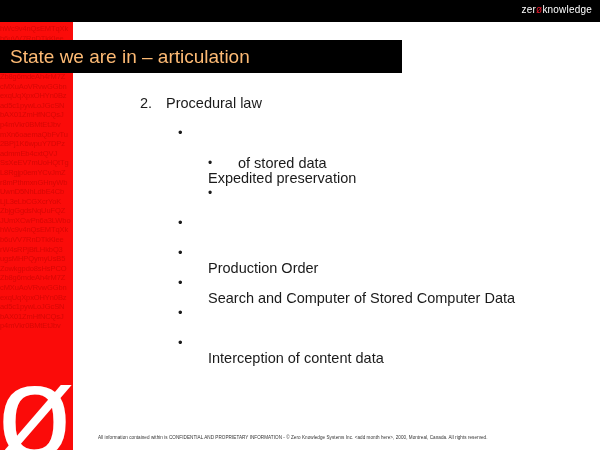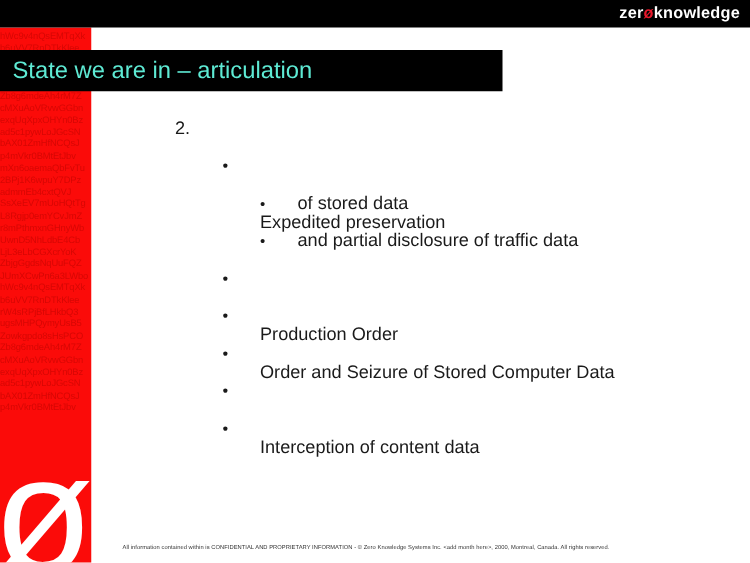--- a/index.html
+++ b/index.html
@@ -20,24 +20,24 @@
   #header-bar {
     position: absolute;
     left: 0; top: 0;
     width: 600px; height: 22px;
     background: #000000;
     z-index: 5;
   }
   #brand-logo {
     position: absolute;
     right: 8px; top: 3px;
-    font-size: 13px;
+    font-size: 10px;
     letter-spacing: 0.2px;
     color: #ffffff;
-    font-weight: 700;
+    font-weight: 400;
     white-space: nowrap;
     line-height: 14px;
   }
   #brand-logo .brand-accent { color: #e8192c; }
 
   
   #sidebar {
     position: absolute;
     left: 0; top: 22px;
     width: 73px;
@@ -81,21 +81,21 @@
     width: 402px; height: 33px;
     background: #000000;
     z-index: 6;
   }
   #slide-title {
     position: absolute;
     left: 10px;
     top: 4px;
     font-size: 19px;
     line-height: 25px;
-    color: #5eead4;
+    color: #fdba74;
     white-space: nowrap;
     font-weight: 400;
   }
 
   
   #content {
     position: absolute;
     left: 140px;
     top: 88px;
     width: 450px;
@@ -191,40 +191,40 @@
   <div id="sidebar-glyph">ø</div>
 </div>
 
 <div id="title-bar">
   <div id="slide-title">State we are in – articulation</div>
 </div>
 
 <div id="content">
     <div class="bullet-row lvl0">
       <span class="marker">2.</span>
+      <span class="btext">Procedural law</span>
     </div>
     <div class="bullet-row lvl1">
       <span class="marker">•</span>
       <span class="btext">Expedited preservation</span>
     </div>
     <div class="bullet-row lvl2">
       <span class="marker">•</span>
       <span class="btext">of stored data</span>
     </div>
     <div class="bullet-row lvl2">
       <span class="marker">•</span>
-      <span class="btext">and partial disclosure of traffic data</span>
     </div>
     <div class="bullet-row lvl1">
       <span class="marker">•</span>
       <span class="btext">Production Order</span>
     </div>
     <div class="bullet-row lvl1">
       <span class="marker">•</span>
-      <span class="btext">Order and Seizure of Stored Computer Data</span>
+      <span class="btext">Search and Computer of Stored Computer Data</span>
     </div>
     <div class="bullet-row lvl1">
       <span class="marker">•</span>
     </div>
     <div class="bullet-row lvl1">
       <span class="marker">•</span>
       <span class="btext">Interception of content data</span>
     </div>
     <div class="bullet-row lvl1">
       <span class="marker">•</span>

